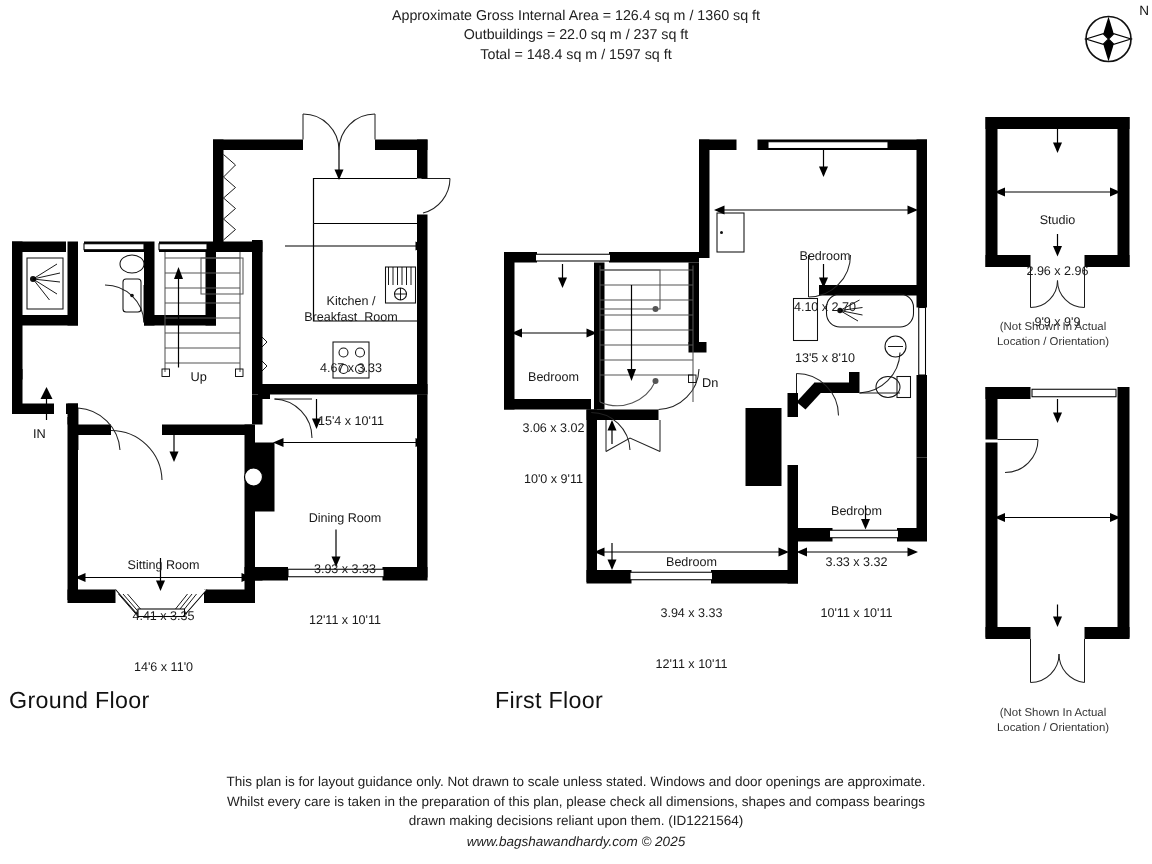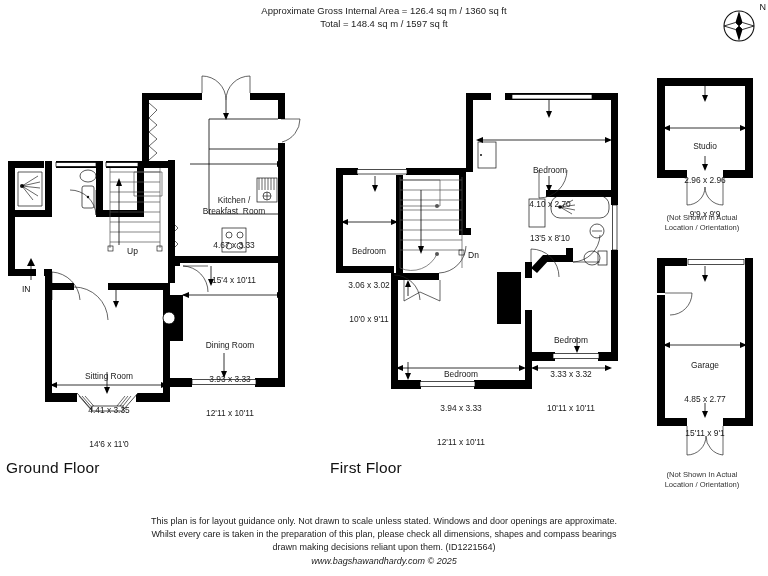--- a/index.html
+++ b/index.html
@@ -107,20 +107,21 @@
   .stairline { fill: none; stroke: #555555; stroke-width: 0.7; }
   .dirtext { font-family: "Liberation Sans", sans-serif; font-size: 8.5px; fill: #111; }
 </style>
 </head>
 <body>
 
 <div id="plan-root">
 
   <div class="area-summary">
     <div>Approximate Gross Internal Area = 126.4 sq m / 1360 sq ft</div>
+    <div>Outbuildings = 22.0 sq m / 237 sq ft</div>
     <div>Total = 148.4 sq m / 1597 sq ft</div>
   </div>
 
   <div class="compass">
     <svg width="48" height="44" viewBox="0 0 48 44">
       <circle cx="21" cy="24" r="15" fill="none" stroke="#111" stroke-width="1.1"></circle>
 
       <polygon points="21,9 24.5,20.5 21,24 17.5,20.5" fill="#000"></polygon>
       <polygon points="36,24 24.5,27.5 21,24 24.5,20.5" fill="#fff" stroke="#000" stroke-width="0.8"></polygon>
       <polygon points="21,39 17.5,27.5 21,24 24.5,27.5" fill="#000"></polygon>
@@ -522,25 +523,20 @@
     <span class="rmet">3.33 x 3.32</span>
     <span class="rimp">10'11 x 10'11</span>
   </div>
 
   <div class="room-label" style="left:651px; top:106px; width:108px;">
     <span class="rname">Studio</span>
     <span class="rmet">2.96 x 2.96</span>
     <span class="rimp">9'9 x 9'9</span>
   </div>
 
-  <div class="room-label" style="left:651px; top:325px; width:108px;">
-    <span class="rname">Garage</span>
-    <span class="rmet">4.85 x 2.77</span>
-    <span class="rimp">15'11 x 9'1</span>
-  </div>
 
   <div class="outb-note" style="left: 637px; top: 213px;">
     <div>(Not Shown In Actual</div>
     <div>Location / Orientation)</div>
   </div>
   <div class="outb-note" id="garage-note-wrap" style="left:637px; top:470px;">
     <div>(Not Shown In Actual</div>
     <div>Location / Orientation)</div>
   </div>
 

